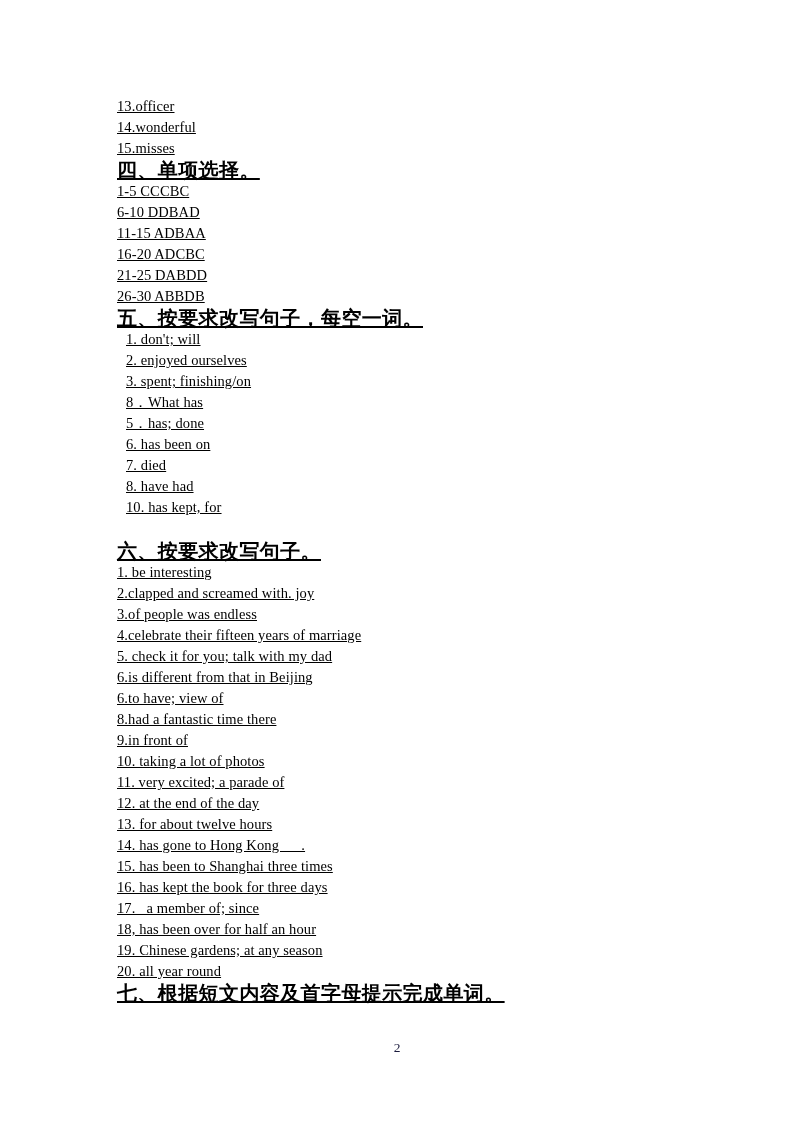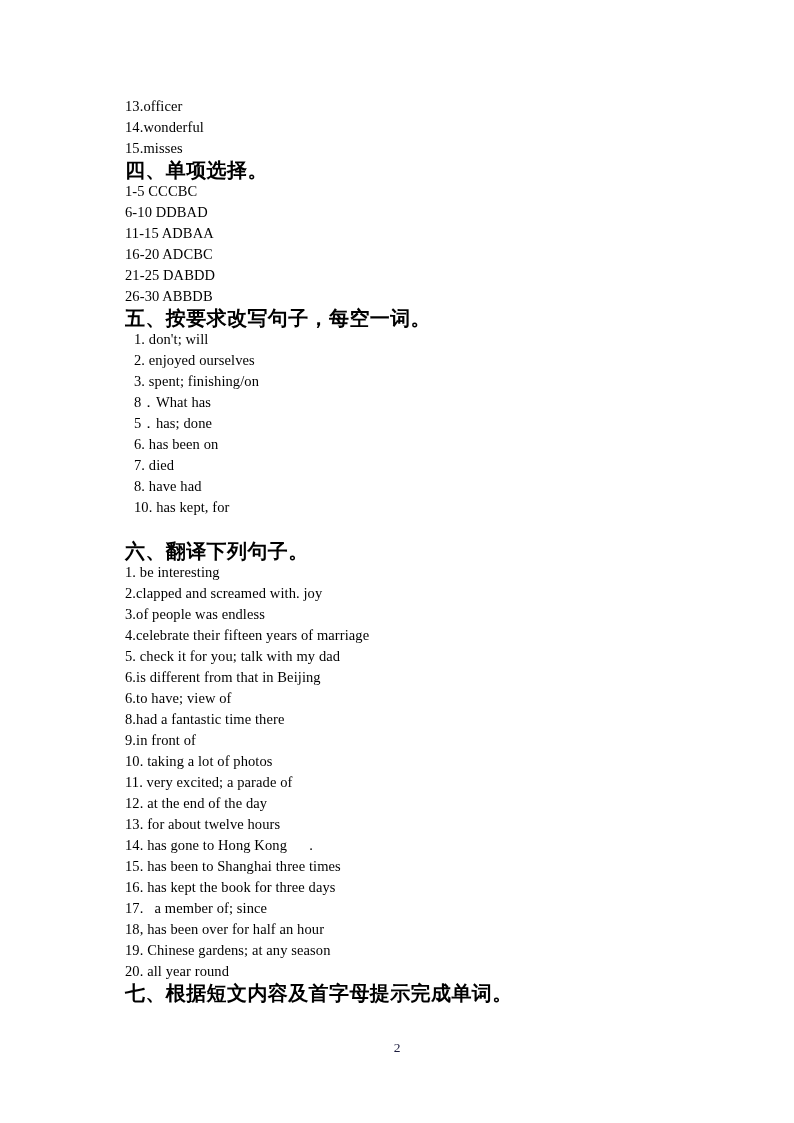--- a/index.html
+++ b/index.html
@@ -18,23 +18,24 @@
   .page {
     position: absolute;
     left: 0;
     top: 0;
     width: 794px;
     height: 1123px;
     background: #ffffff;
   }
   .content {
     position: absolute;
-    left: 125px;
+    left: 117px;
     top: 96px;
     width: 560px;
+    text-decoration: underline;
   }
   .line {
     font-size: 14.5px;
     line-height: 21px;
     white-space: pre;
     letter-spacing: 0.1px;
   }
   .heading {
     font-size: 20px;
     line-height: 22px;
@@ -79,21 +80,21 @@
       <div class="line indent-1">1. don't; will</div>
       <div class="line indent-1">2. enjoyed ourselves</div>
       <div class="line indent-1">3. spent; finishing/on</div>
       <div class="line indent-1">8．What has</div>
       <div class="line indent-1">5．has; done</div>
       <div class="line indent-1">6. has been on</div>
       <div class="line indent-1">7. died</div>
       <div class="line indent-1">8. have had</div>
       <div class="line indent-1">10. has kept, for</div>
       <div class="spacer"></div>
-      <div class="heading">六、翻译下列句子。</div>
+      <div class="heading">六、按要求改写句子。</div>
       <div class="line">1. be interesting</div>
       <div class="line">2.clapped and screamed with. joy</div>
       <div class="line">3.of people was endless</div>
       <div class="line">4.celebrate their fifteen years of marriage</div>
       <div class="line">5. check it for you; talk with my dad</div>
       <div class="line">6.is different from that in Beijing</div>
       <div class="line">6.to have; view of</div>
       <div class="line">8.had a fantastic time there</div>
       <div class="line">9.in front of</div>
       <div class="line">10. taking a lot of photos</div>

